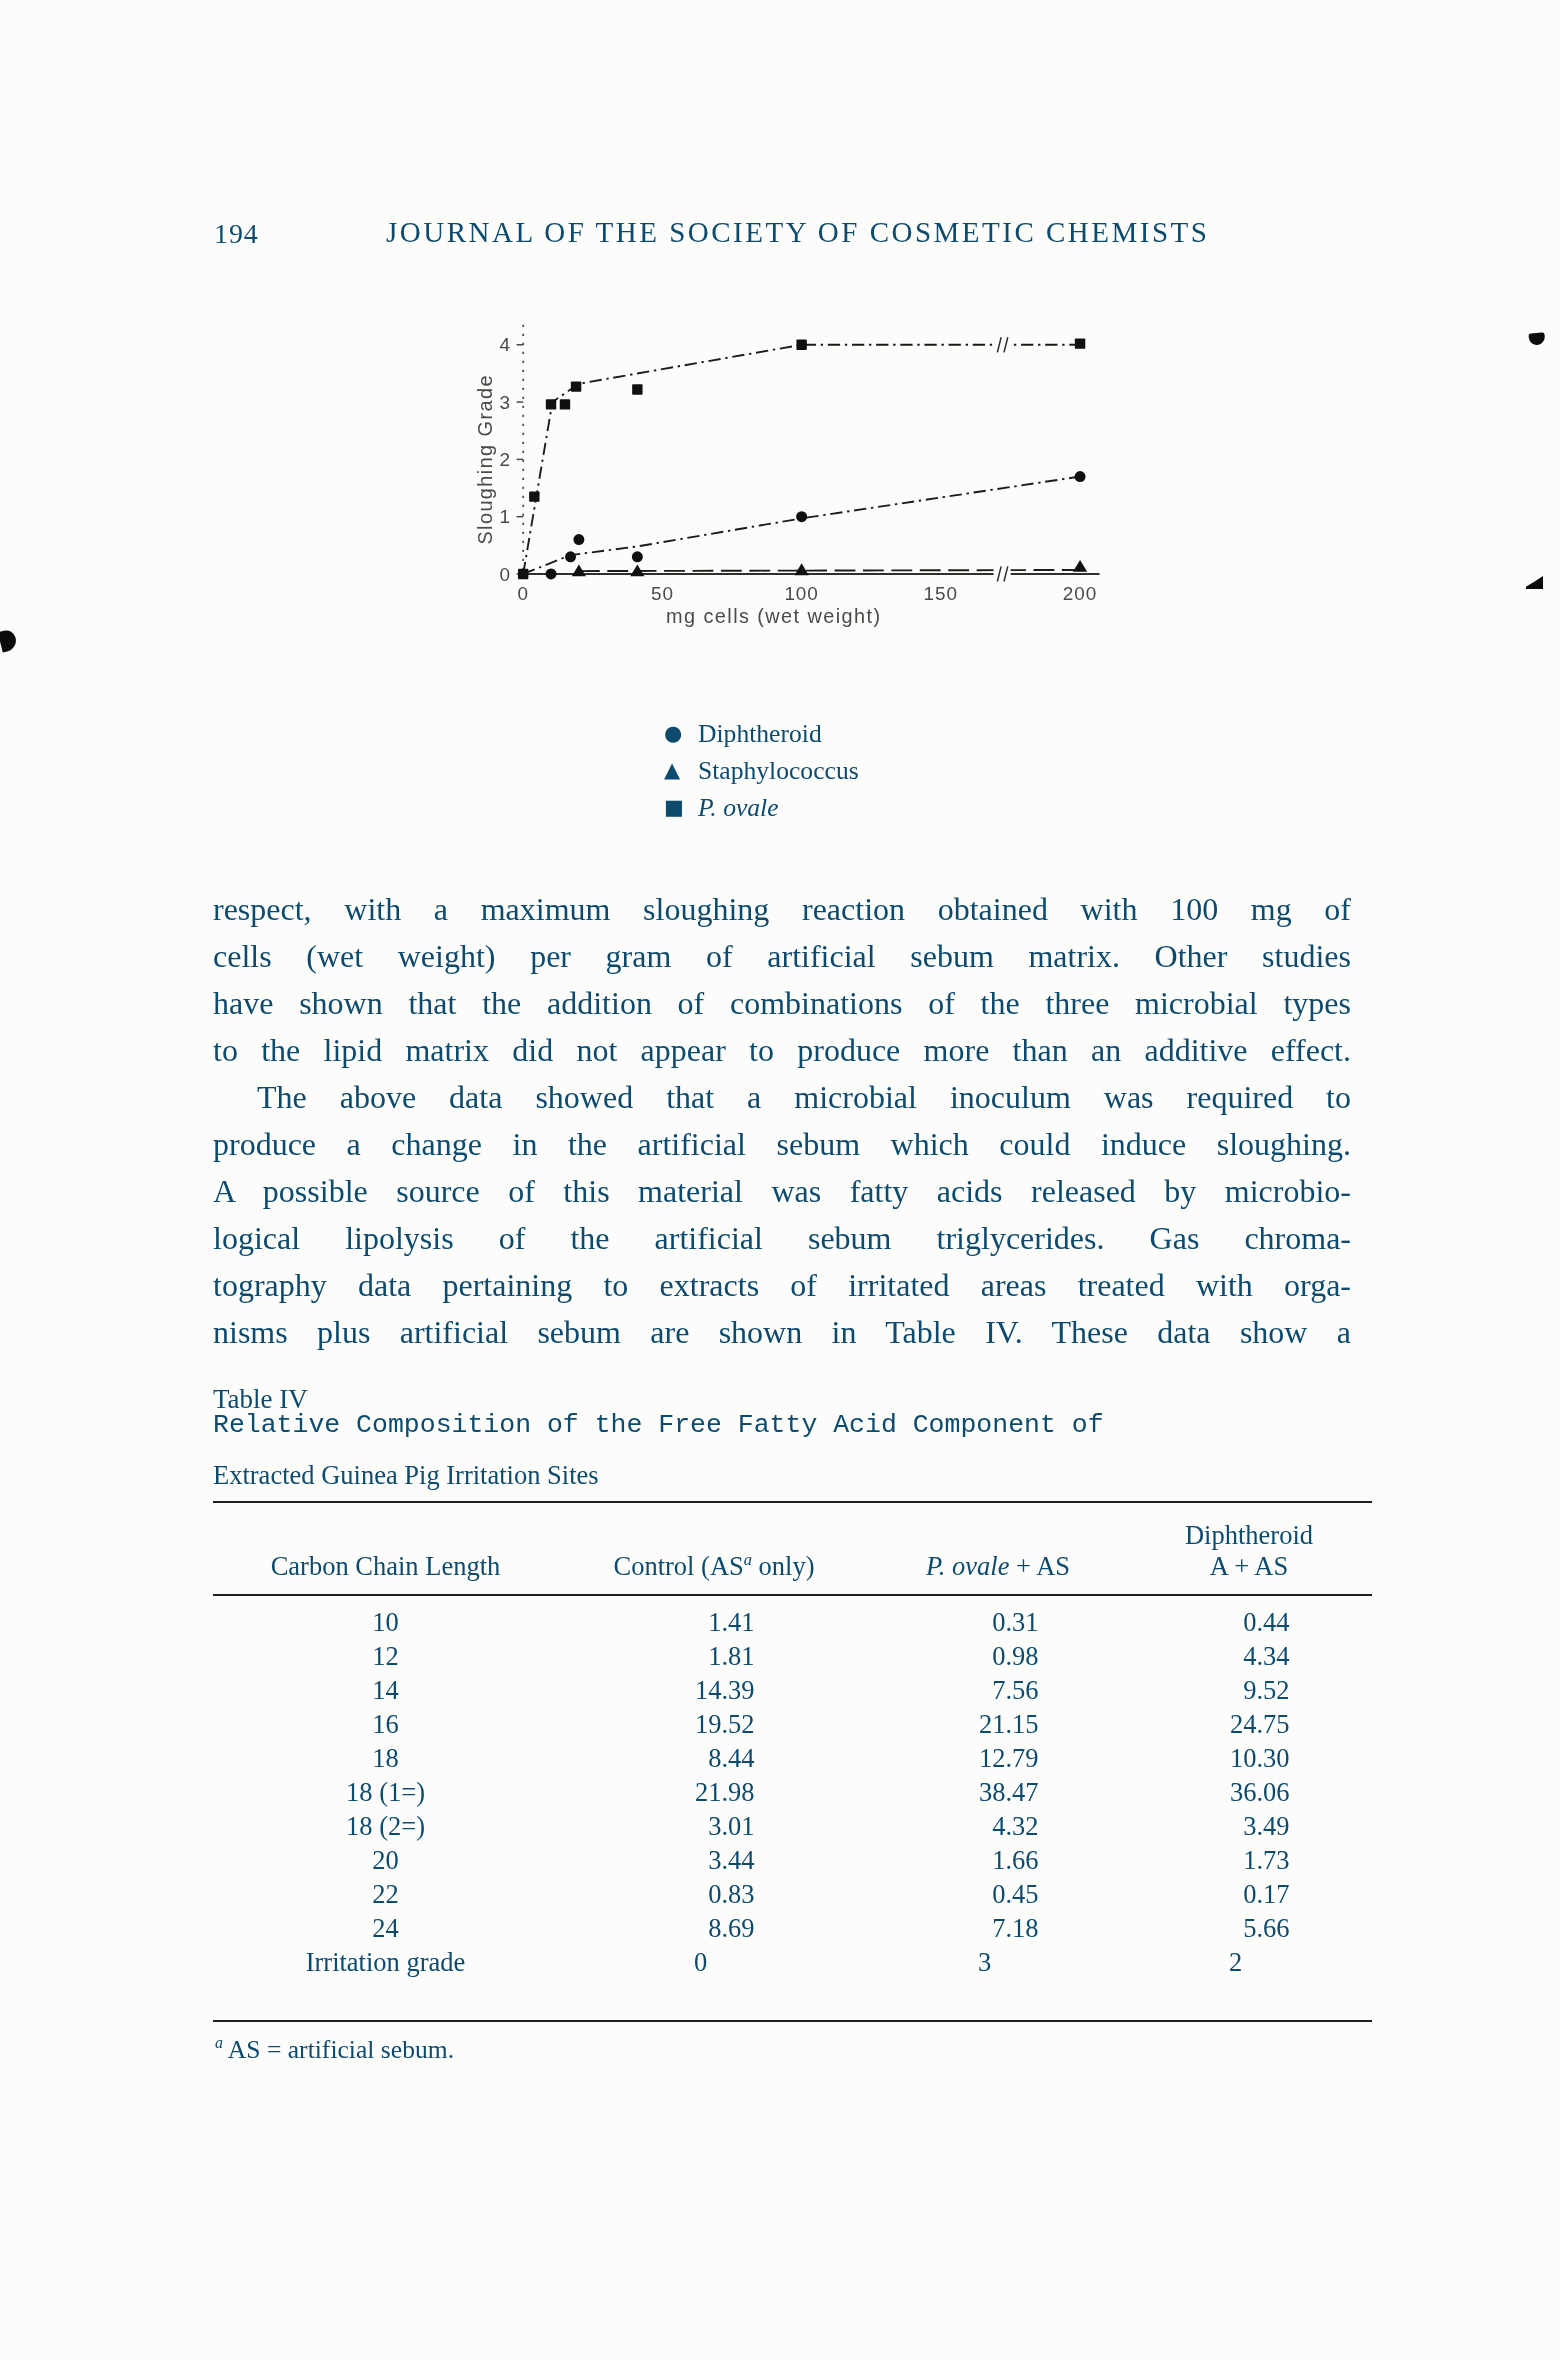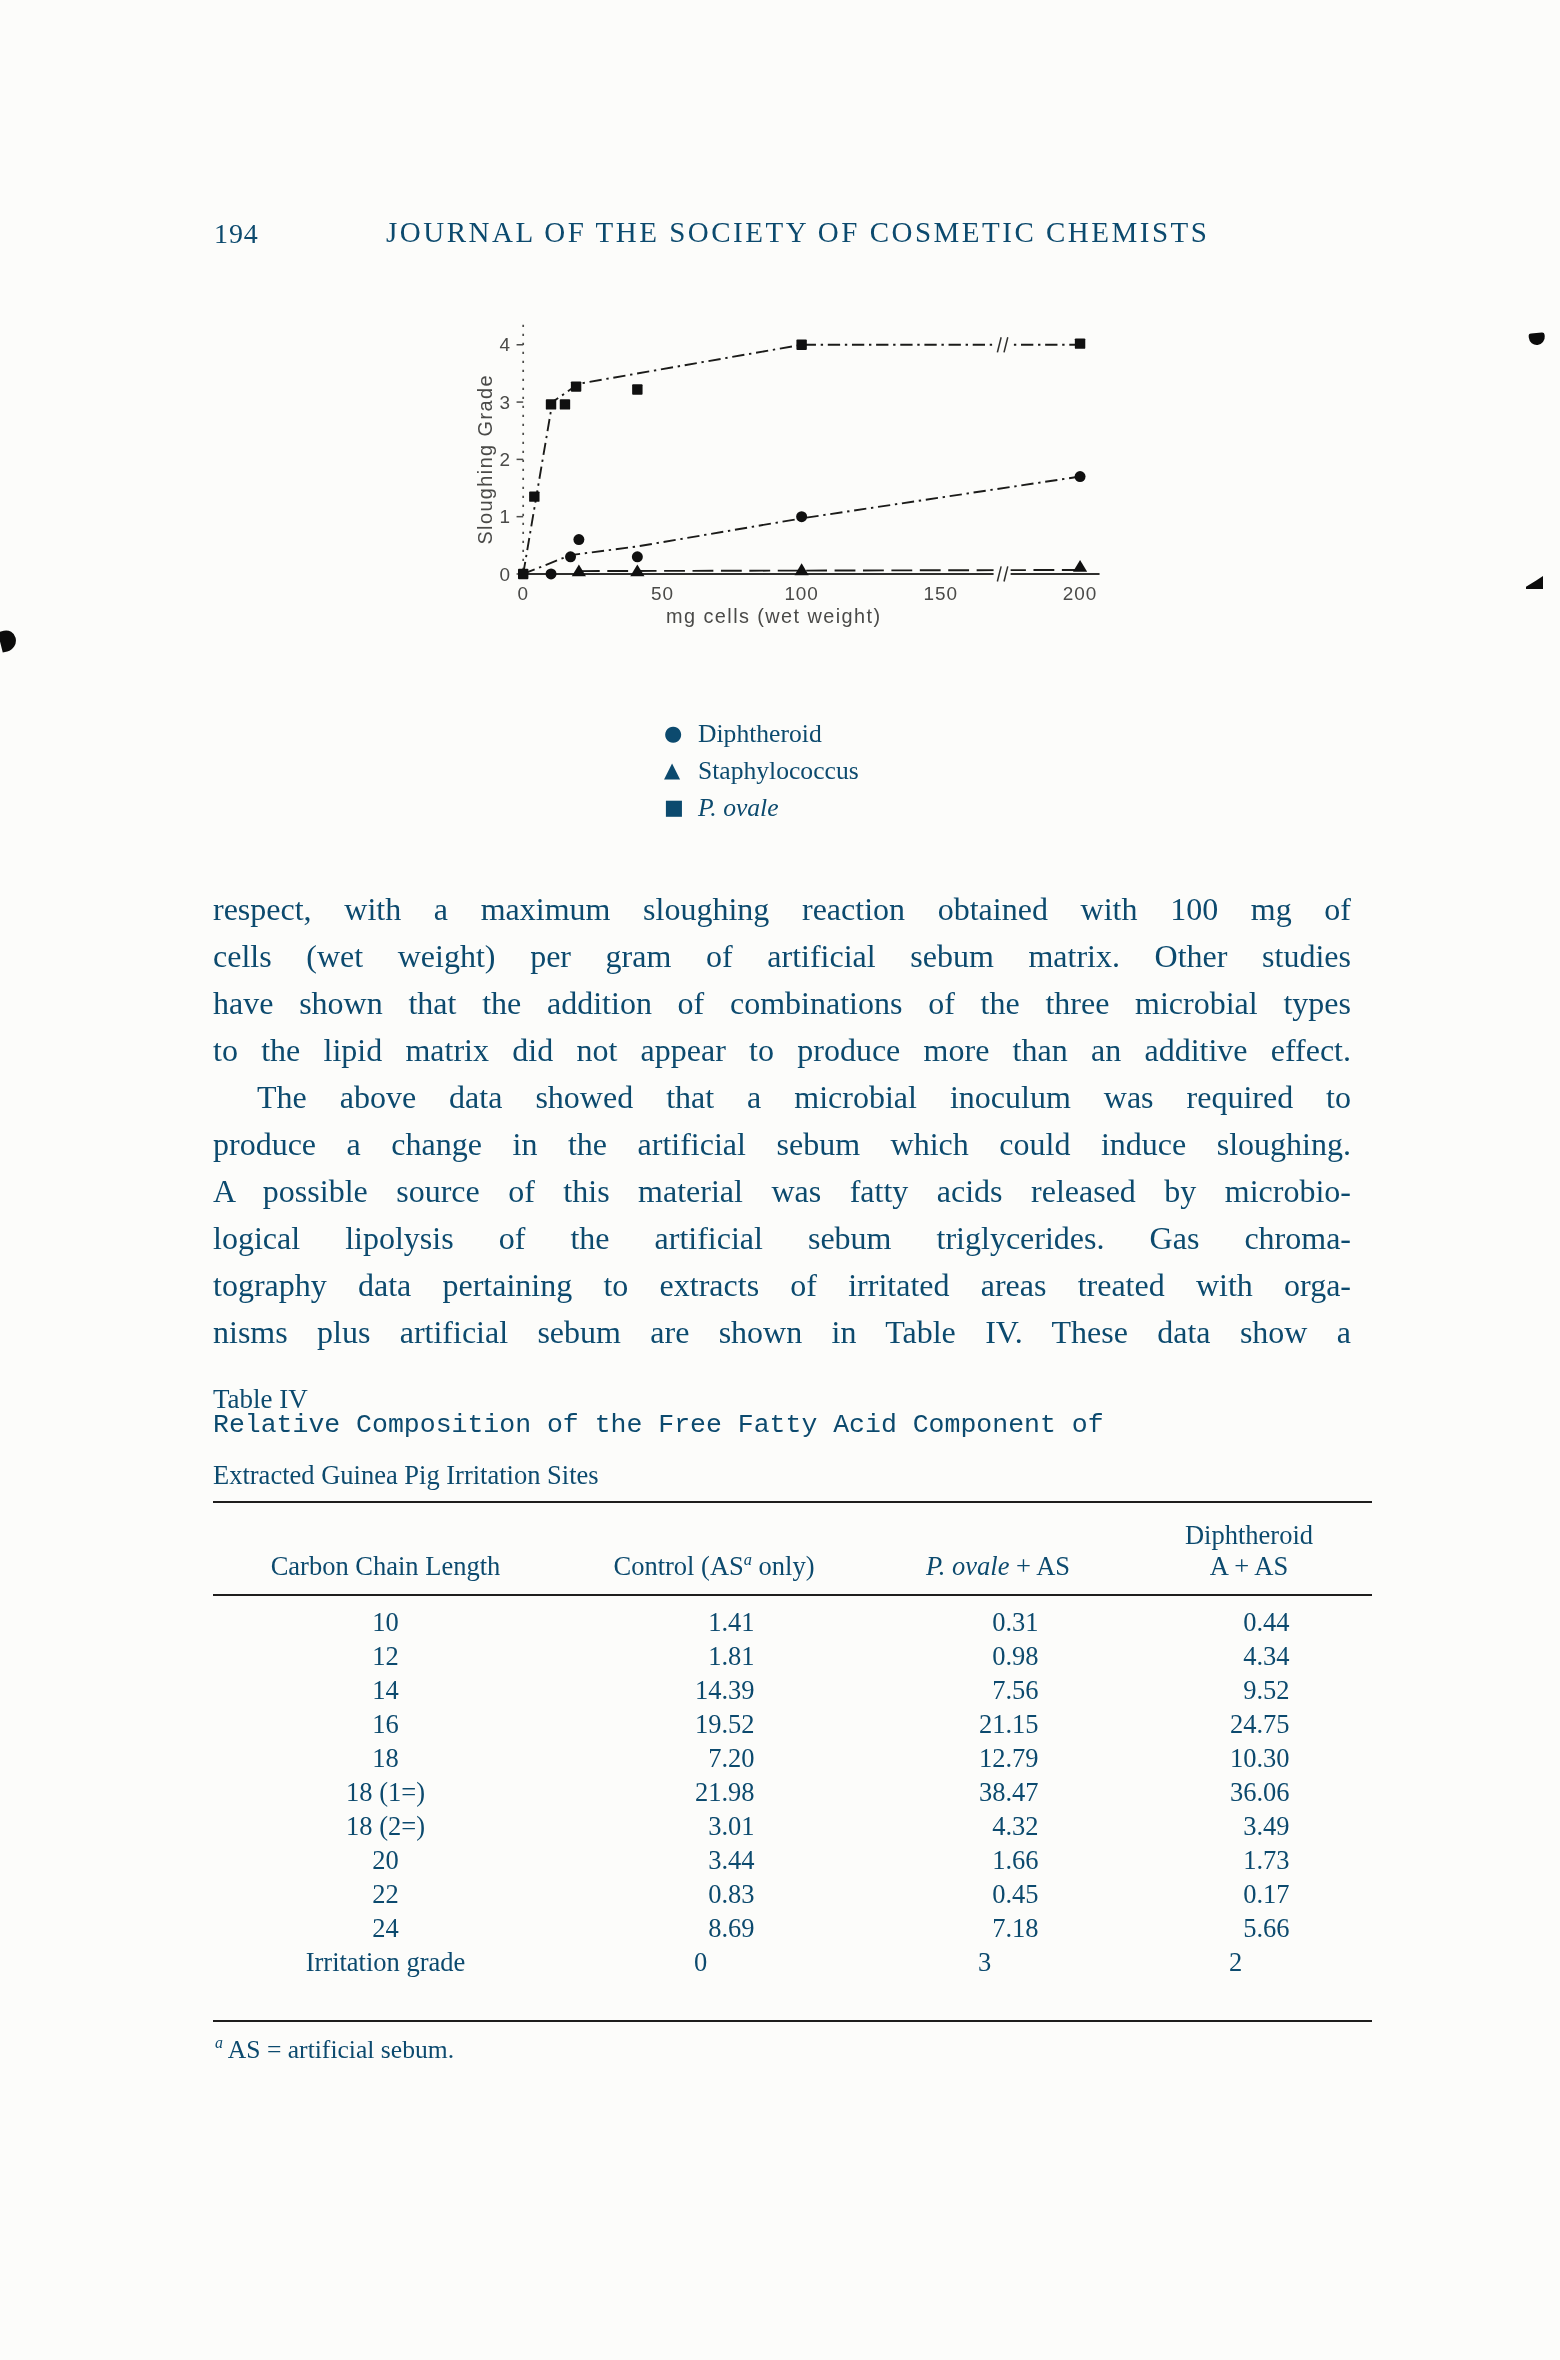--- a/index.html
+++ b/index.html
@@ -166,21 +166,21 @@
         <div class="cell"><span class="nval">9.52</span></div>
       </div>
       <div class="t-row t-grid">
         <div class="cell">16</div>
         <div class="cell"><span class="nval">19.52</span></div>
         <div class="cell"><span class="nval">21.15</span></div>
         <div class="cell"><span class="nval">24.75</span></div>
       </div>
       <div class="t-row t-grid">
         <div class="cell">18</div>
-        <div class="cell"><span class="nval">7.20</span></div>
+        <div class="cell"><span class="nval">8.44</span></div>
         <div class="cell"><span class="nval">12.79</span></div>
         <div class="cell"><span class="nval">10.30</span></div>
       </div>
       <div class="t-row t-grid">
         <div class="cell">18 (1=)</div>
         <div class="cell"><span class="nval">21.98</span></div>
         <div class="cell"><span class="nval">38.47</span></div>
         <div class="cell"><span class="nval">36.06</span></div>
       </div>
       <div class="t-row t-grid">

